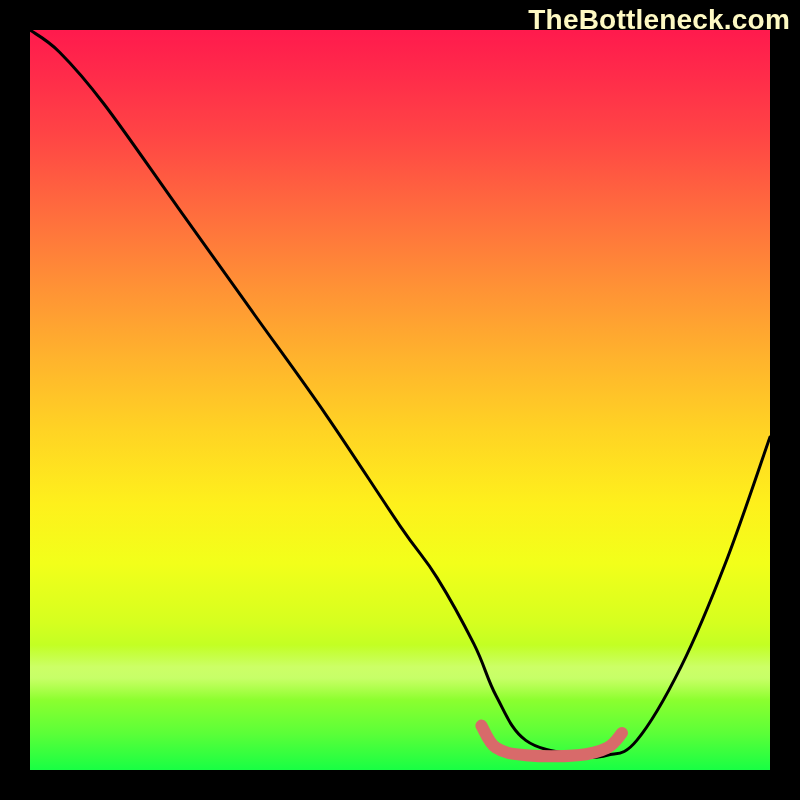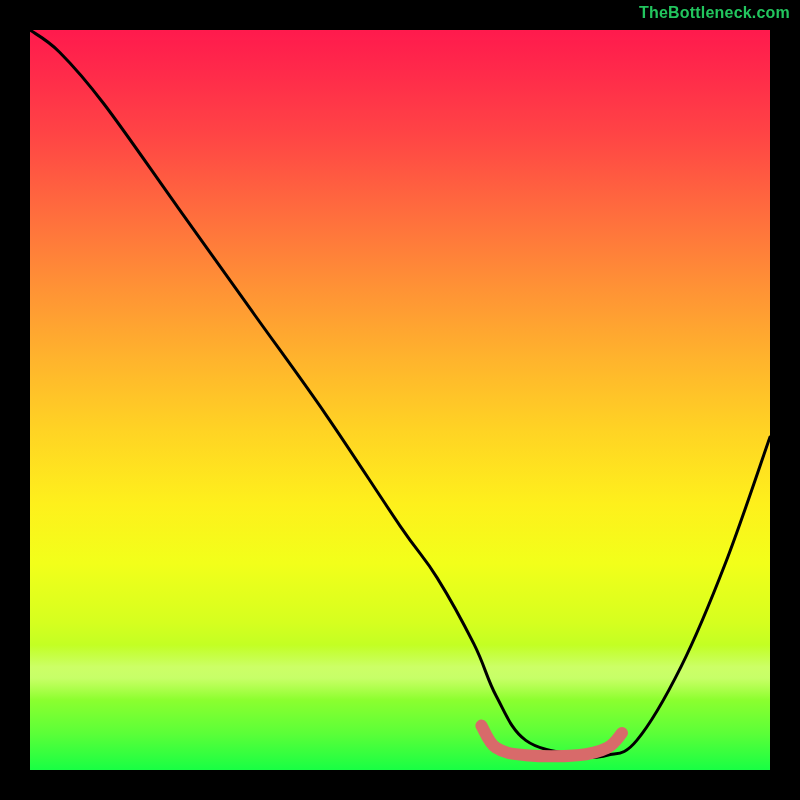--- a/index.html
+++ b/index.html
@@ -8,23 +8,23 @@
     position: relative;
     width: 800px;
     height: 800px;
     background: #000;
   }
   .watermark {
     position: absolute;
     top: 4px;
     right: 10px;
     font-family: Arial, Helvetica, sans-serif;
-    font-size: 16px;
+    font-size: 28px;
     font-weight: bold;
-    color: #22c55e;
+    color: #fef9c3;
     letter-spacing: 0.2px;
   }
   .plot {
     position: absolute;
     left: 30px;
     top: 30px;
     width: 740px;
     height: 740px;
     
     background: linear-gradient(

